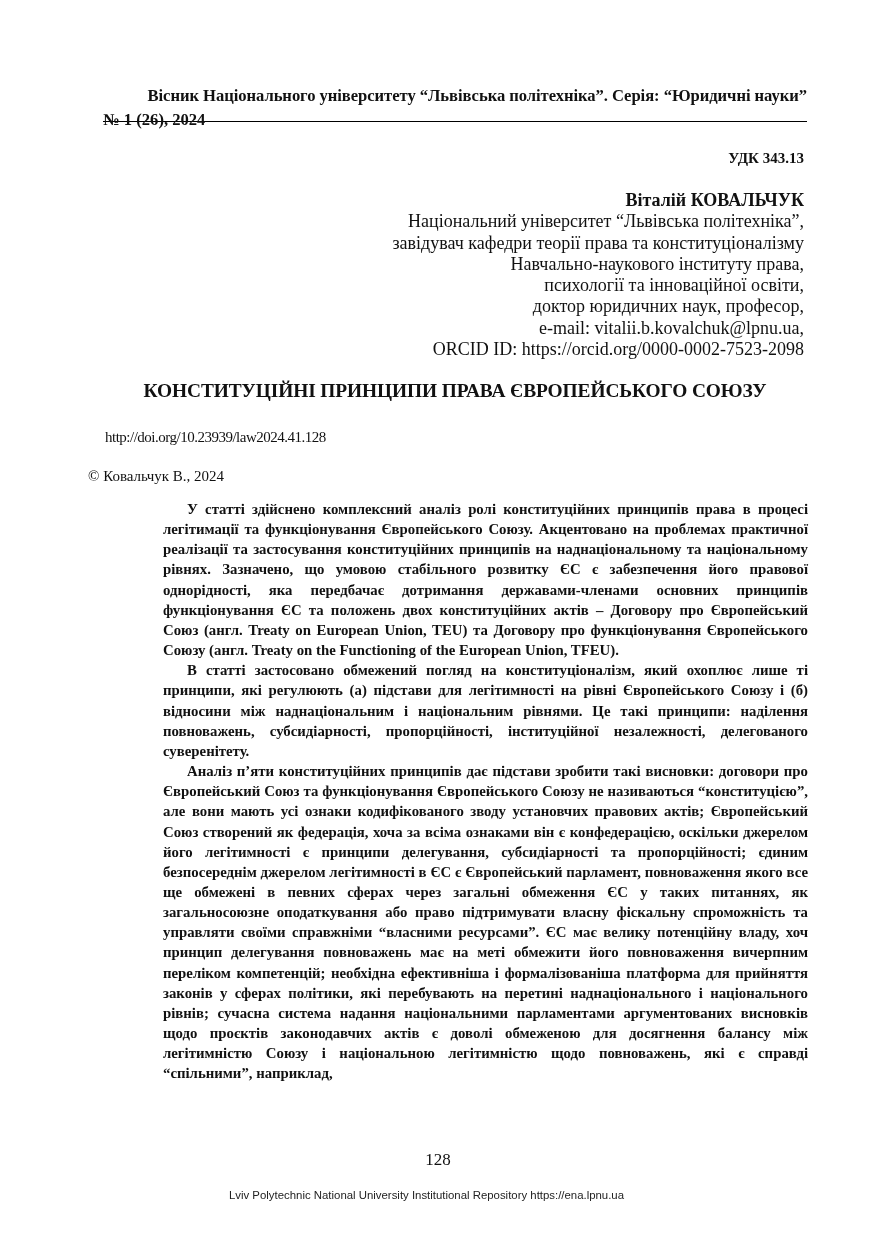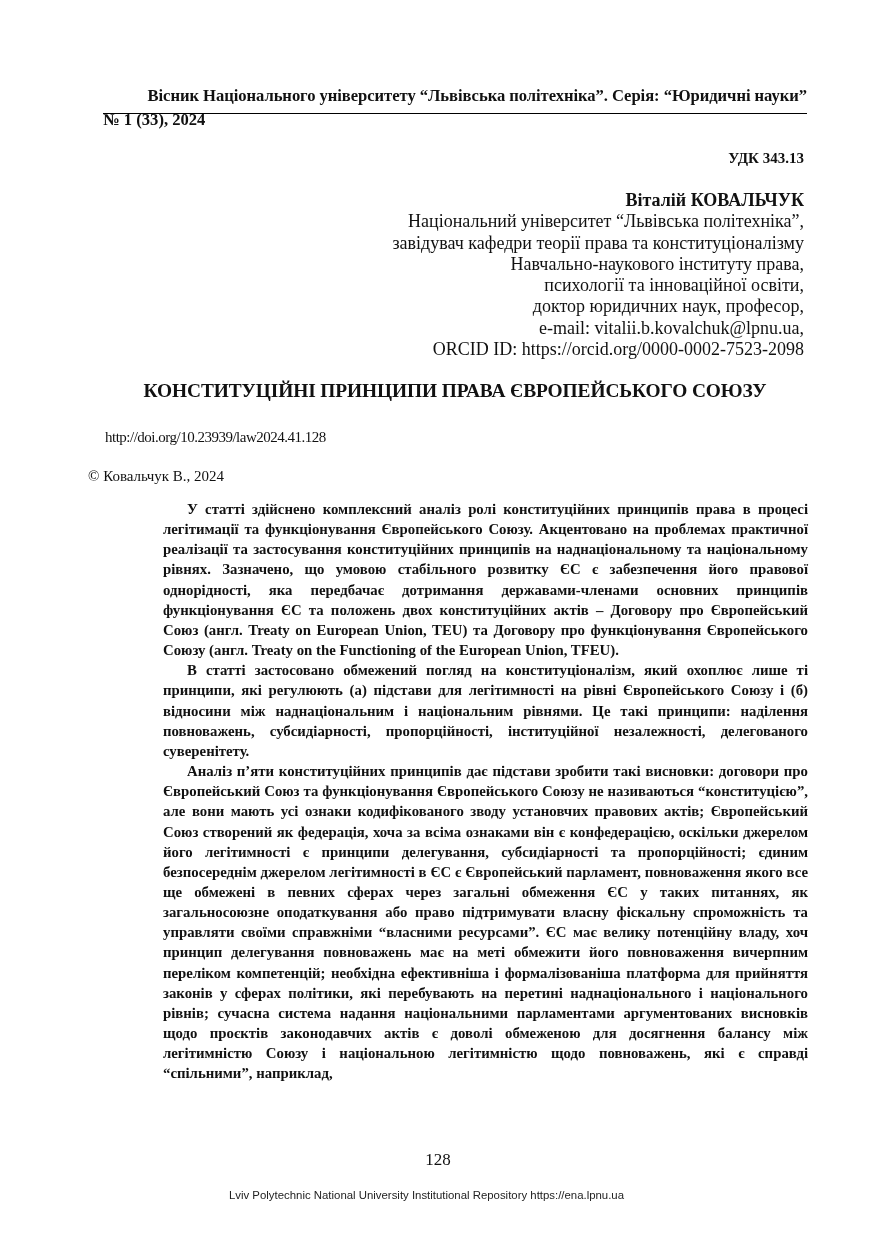--- a/index.html
+++ b/index.html
@@ -4,21 +4,21 @@
 <style>
   html, body { margin: 0; padding: 0; background: #ffffff; }
   body {
     width: 876px; height: 1240px; position: relative; overflow: hidden;
     font-family: "Liberation Serif", "DejaVu Serif", serif; color: #111;
   }
   .journal-header {
     position: absolute; left: 103px; top: 86px; width: 704px;
     font-weight: bold; font-size: 16.6px; line-height: 20px;
     text-align: right; white-space: nowrap; letter-spacing: -0.05px;
-    border-bottom: 1.6px solid #000; padding-bottom: 7px;
+    border-bottom: 1.6px solid #000; padding-bottom: 15px;
   }
   .issue {
     position: absolute; left: 103px; top: 110px;
     font-weight: bold; font-size: 16.6px; line-height: 20px;
   }
   .udc {
     position: absolute; right: 72px; top: 149px;
     font-weight: bold; font-size: 15px; line-height: 18px;
   }
   .author-block {
@@ -53,21 +53,21 @@
   .repo-footer {
     position: absolute; left: 0; width: 853px; top: 1188px;
     text-align: center; font-family: "Liberation Sans", sans-serif;
     font-size: 11.4px; line-height: 14px; color: #222;
   }
 </style>
 </head>
 <body>
 
 <div class="journal-header">Вісник Національного університету “Львівська політехніка”. Серія: “Юридичні науки”</div>
-<div class="issue">№ 1 (33), 2024</div>
+<div class="issue">№ 1 (26), 2024</div>
 
 <div class="udc">УДК 343.13</div>
 
 <div class="author-block">
   <div class="author-name">Віталій КОВАЛЬЧУК</div>
   <div>Національний університет “Львівська політехніка”,</div>
   <div>завідувач кафедри теорії права та конституціоналізму</div>
   <div>Навчально-наукового інституту права,</div>
   <div>психології та інноваційної освіти,</div>
   <div>доктор юридичних наук, професор,</div>

